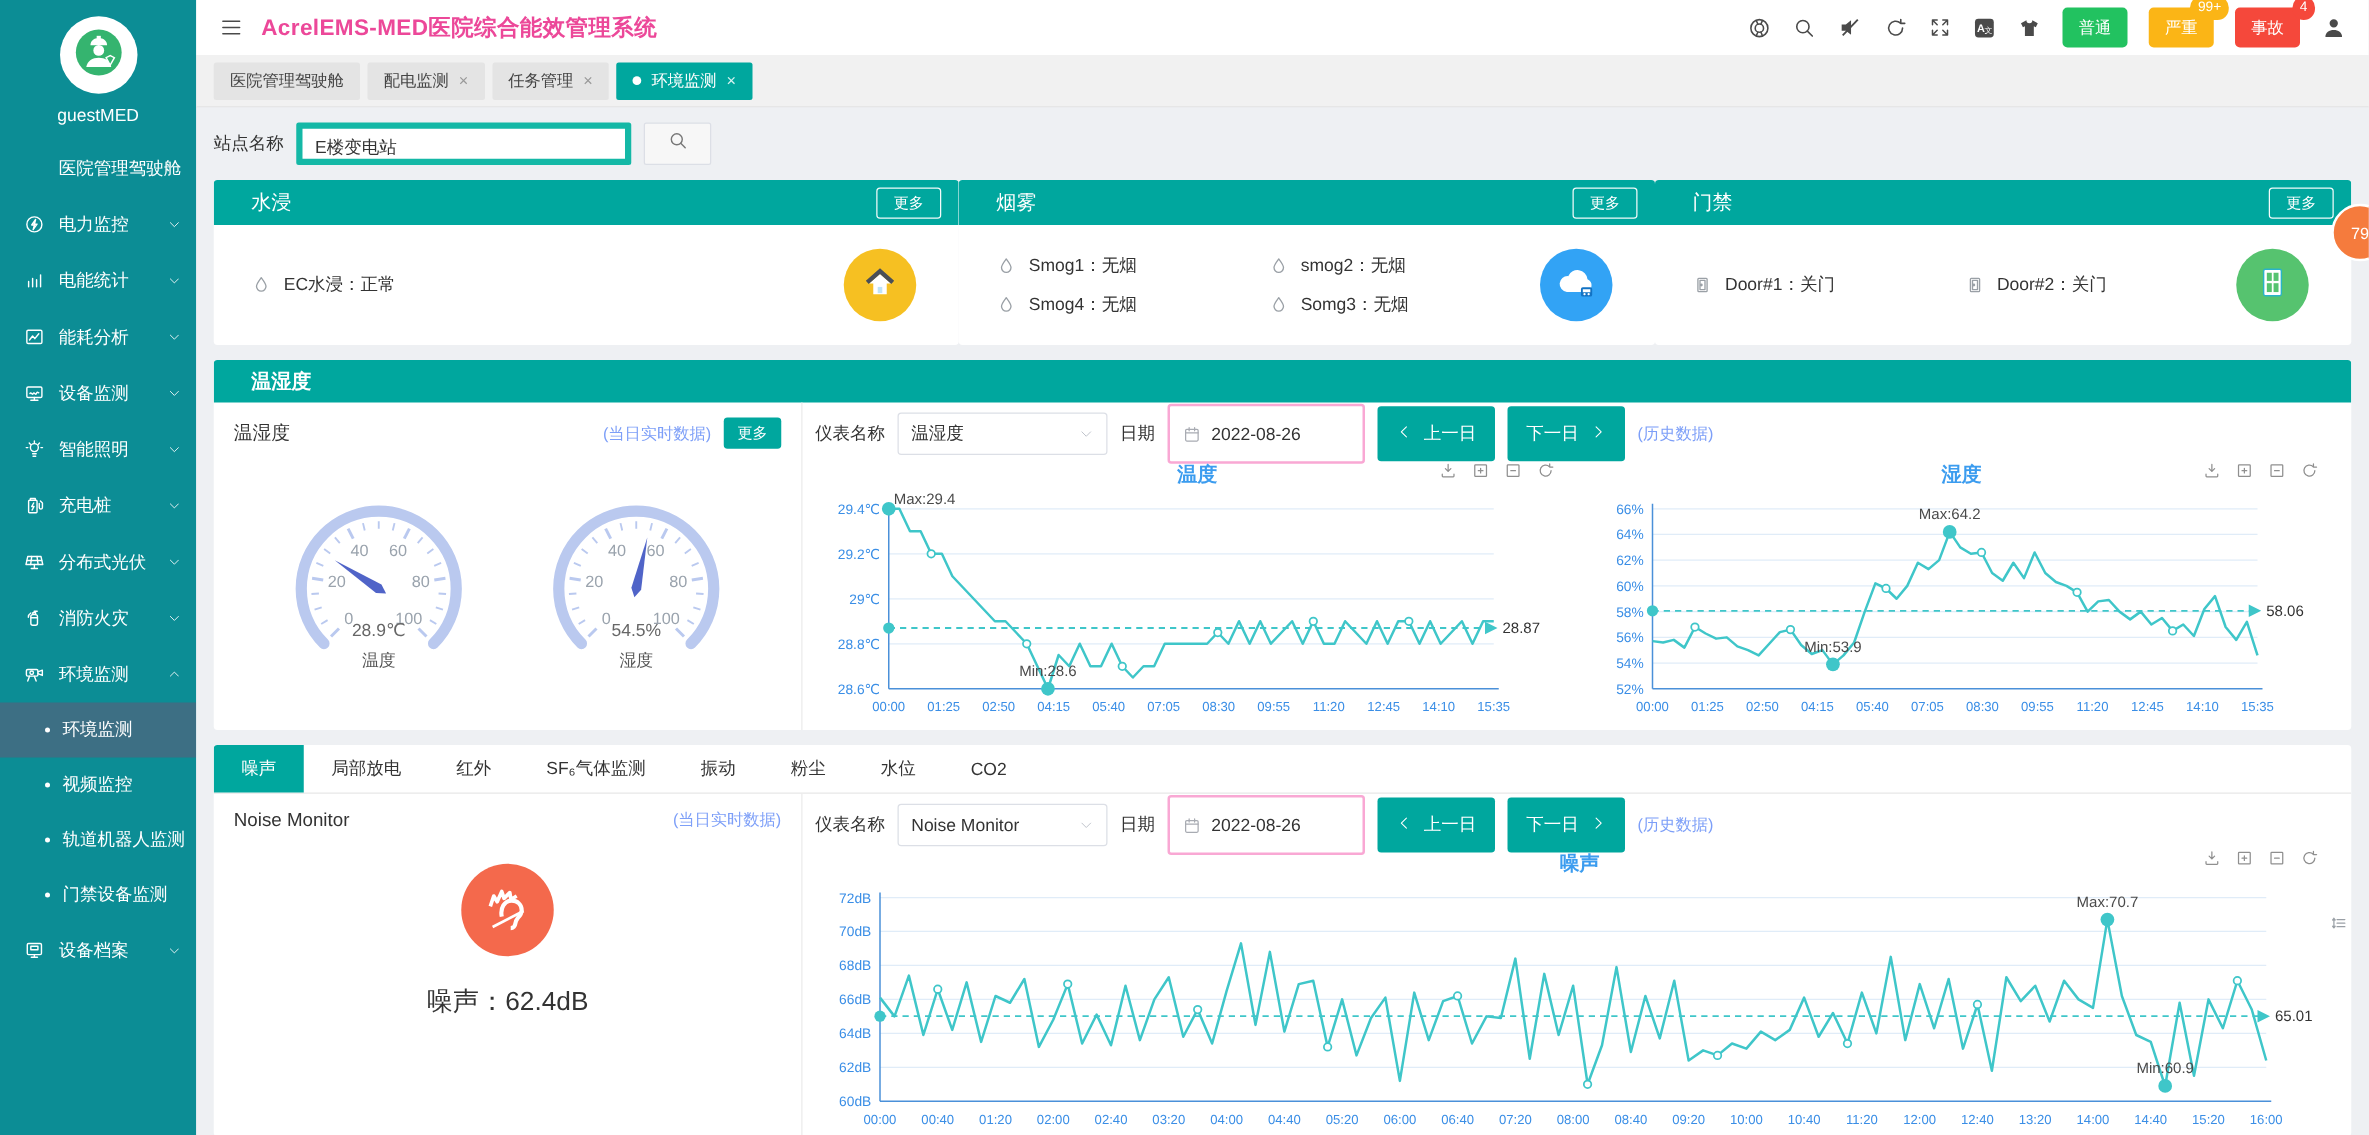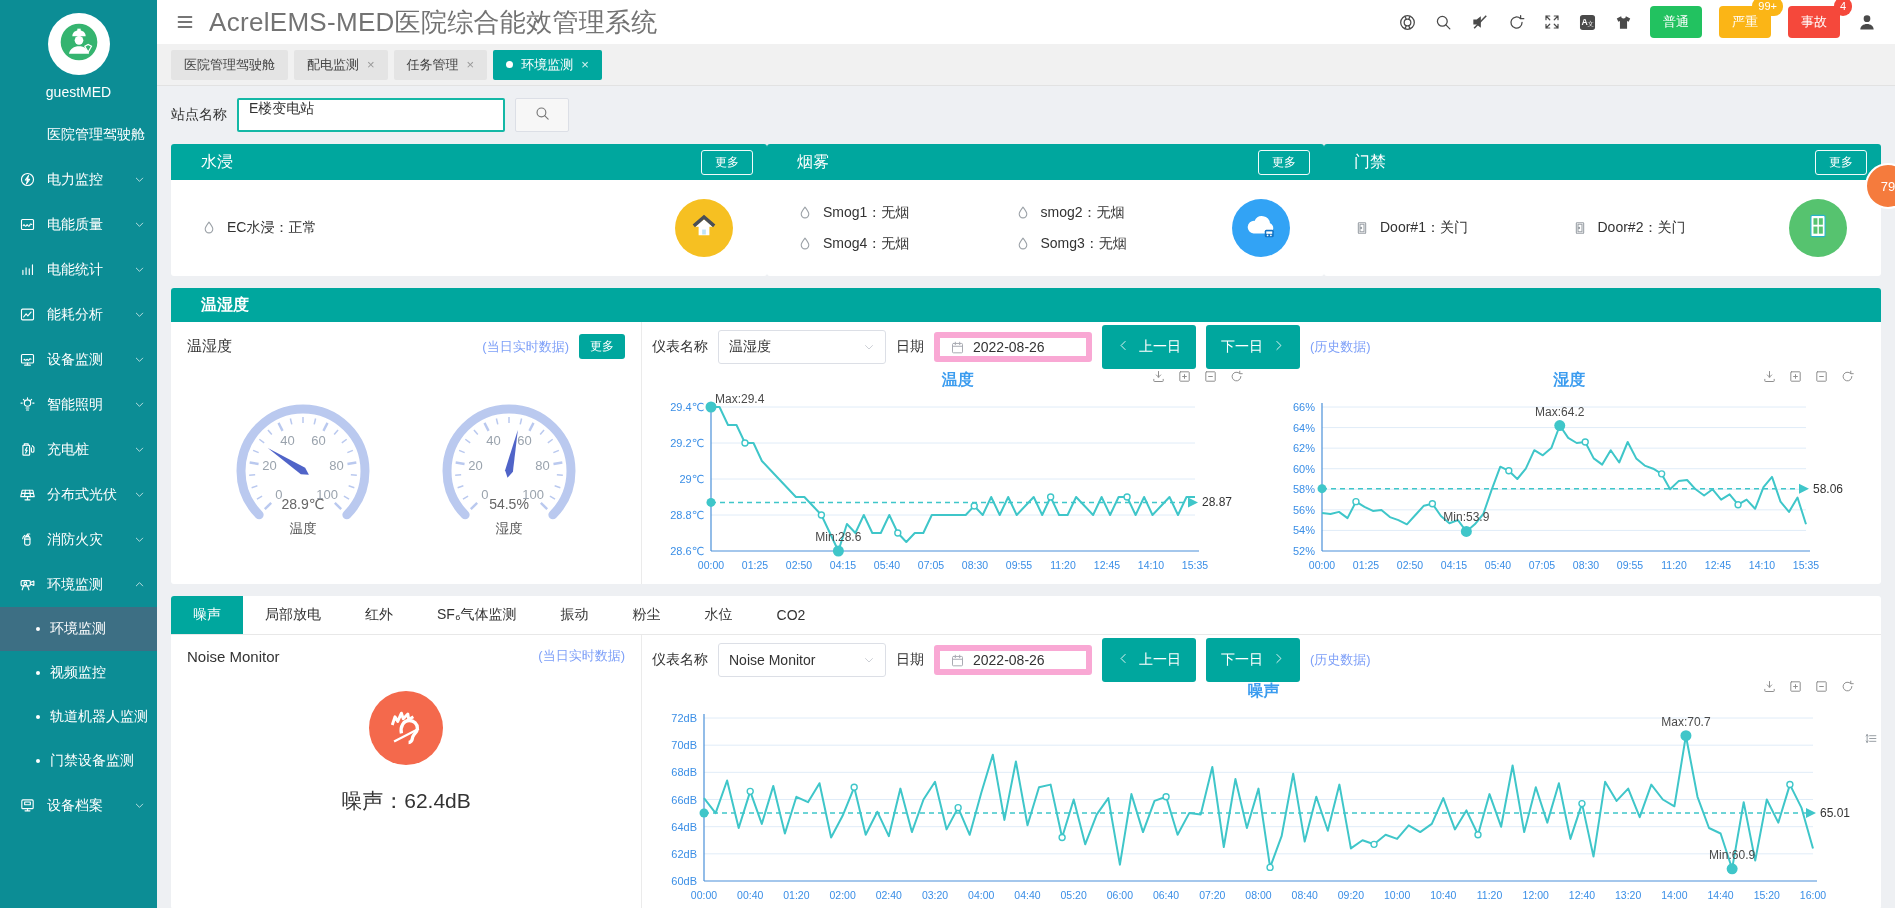--- a/index.html
+++ b/index.html
@@ -14,39 +14,39 @@
 .nav-ico{width:18px;height:18px;margin-right:11px;display:inline-flex;align-items:center;justify-content:center;flex-shrink:0}
 .nav-label{flex:1;overflow:hidden;text-overflow:ellipsis}
 .nav-arrow{margin-left:6px;opacity:.95;display:inline-flex}
 .sub-item{height:44px;display:flex;align-items:center;padding-left:36px;font-size:14px;cursor:pointer}
 .sub-item.active{background:#3d6f84}
 .sub-dot{width:4px;height:4px;border-radius:50%;background:#fff;margin-right:10px;flex-shrink:0}
 
 .main{flex:1;display:flex;flex-direction:column;min-width:0}
 .topbar{height:44px;background:#fff;display:flex;align-items:center;padding:0 18px;gap:14px;flex-shrink:0}
 .menu-toggle{display:inline-flex;cursor:pointer;color:#4a4a4a}
-.app-title{color:#737373;font-size:26px;font-weight:normal;letter-spacing:.3px}
+.app-title{color:#ec4899;font-size:18px;font-weight:bold;letter-spacing:.3px}
 .top-right{margin-left:auto;display:flex;align-items:center;gap:17px}
 .tb-ico{display:inline-flex;color:#4a4a4a;cursor:pointer}
 .alarm-btn{position:relative;border:none;border-radius:4px;color:#fff;font-size:13px;padding:7px 13px;cursor:pointer}
 .alarm-btn.g{background:#22c260}.alarm-btn.y{background:#fbb516}.alarm-btn.r{background:#f5483b}
 .badge{position:absolute;top:-9px;right:-12px;color:#fff;font-size:11px;line-height:1;padding:4px 6px;border-radius:9px}
 .badge.y{background:#fbb516}.badge.r{background:#f5483b}
 
 .tabbar{height:42px;background:#f1f1f1;border-bottom:1px solid #e2e2e2;display:flex;align-items:center;padding:0 14px;gap:6px;flex-shrink:0}
 .tab{height:30px;background:#e4e4e4;display:flex;align-items:center;padding:0 13px;font-size:13px;color:#444;gap:8px;border-radius:2px;cursor:pointer;white-space:nowrap}
 .tab .x{color:#999;font-size:13px;line-height:1}
 .tab.active{background:#00a79e;color:#fff}
 .tab.active .x{color:#d6f3f1}
 .tab .dot{width:7px;height:7px;border-radius:50%;background:#fff;flex-shrink:0}
 
 .content{flex:1;padding:12px 14px 0;overflow:hidden;background:#eef0f3}
 .site-row{display:flex;align-items:center;gap:10px;margin-bottom:12px;height:34px}
 .site-label{font-size:14px;color:#333}
-.site-input{width:268px;height:34px;background:#fff;border:2px solid #14b8a6;border-radius:2px;display:flex;align-items:flex-start;padding:0 10px;font-size:14px;color:#333}
+.site-input{width:268px;height:34px;background:#fff;border:5px solid #14b8a6;border-radius:2px;display:flex;align-items:flex-end;padding:0 10px;font-size:14px;color:#333}
 .site-search{width:54px;height:34px;background:#f7f7f7;border:1px solid #dcdfe6;border-radius:2px;display:flex;align-items:center;justify-content:center;color:#777;cursor:pointer}
 
 .cards{display:flex;}
 .card{background:#fff;border-radius:3px;overflow:hidden;height:132px;display:flex;flex-direction:column}
 .card.w1{flex:1.07}.card.w2{flex:1}.card.w3{flex:1}
 .card-head{height:36px;background:#00a79e;color:#fff;display:flex;align-items:center;padding:0 14px 0 30px;font-size:16px;flex-shrink:0}
 .more-btn{margin-left:auto;border:1px solid rgba(255,255,255,.95);color:#fff;font-size:12px;padding:3px 13px;border-radius:3px;background:transparent;cursor:pointer}
 .card-body{flex:1;display:flex;align-items:center;padding:0 34px 0 30px}
 .kv-grid{flex:1;display:grid;grid-template-columns:1fr 1fr;row-gap:13px}
 .kv-grid.one{grid-template-columns:1fr}
@@ -62,21 +62,21 @@
 .lp-row{display:flex;align-items:center}
 .lp-title{font-size:15px;color:#333}
 .link{color:#7d9ff8;font-size:13px;cursor:pointer;white-space:nowrap}
 .lp-row .link{margin-left:auto}
 .lp-more{margin-left:10px;background:#00a79e;color:#fff;font-size:12px;padding:4px 11px;border-radius:3px;border:none;cursor:pointer}
 .gauges{display:flex;justify-content:center;gap:26px;margin-top:24px}
 .right-area{flex:1;padding:8px 6px 0 10px;min-width:0}
 .controls{display:flex;align-items:center;gap:10px;font-size:14px;color:#333;height:34px}
 .select-box{width:168px;height:34px;border:1px solid #dcdfe6;border-radius:3px;background:#fff;display:flex;align-items:center;padding:0 10px;color:#333;cursor:pointer}
 .select-box .chev{margin-left:auto;color:#c0c4cc;display:inline-flex}
-.date-box{width:158px;height:30px;border:6px solid #f9a8d4;border-radius:3px;background:#fff;display:flex;align-items:center;gap:8px;padding:0 10px;color:#333;cursor:pointer}
+.date-box{width:158px;height:48px;border:2px solid #f9a8d4;border-radius:3px;background:#fff;display:flex;align-items:center;gap:8px;padding:0 10px;color:#333;cursor:pointer}
 .date-box .cal{color:#a8abb2;display:inline-flex}
 .nav-btn{height:44px;background:#00a79e;color:#fff;border:none;border-radius:3px;display:flex;align-items:center;padding:0 15px;font-size:14px;gap:9px;cursor:pointer}
 .charts-row{display:flex;margin-top:2px}
 .chart-block{flex:1;position:relative;min-width:0;text-align:center}
 .chart-title{color:#3b9cef;font-size:16px;font-weight:bold;margin:4px 0 0}
 .toolbar{position:absolute;top:3px;right:20px;display:flex;gap:11px;color:#8f8f8f}
 .t-ico{display:inline-flex;cursor:pointer}
 
 .ntabs{display:flex;border-bottom:1px solid #e8e8e8}
 .ntab{height:38px;display:flex;align-items:center;padding:0 22px;font-size:14px;color:#333;cursor:pointer}
@@ -115,34 +115,20 @@
         <span class="nav-label">医院管理驾驶舱</span>
       </div>
     <div class="nav-item">
         <span class="nav-ico">
           <svg viewBox="0 0 24 24" width="17" height="17" fill="none" stroke="currentColor" stroke-width="1.6" stroke-linecap="round" stroke-linejoin="round">
             <circle cx="12" cy="12" r="8.5"></circle>
             <path d="M13.4 6.5 9 12.7h3.1L10.6 18l4.4-6.2h-3z"></path>
           </svg>
         </span>
         <span class="nav-label">电力监控</span>
-        <span class="nav-arrow">
-          <svg viewBox="0 0 24 24" width="11" height="11" fill="none" stroke="currentColor" stroke-width="1.6" stroke-linecap="round" stroke-linejoin="round">
-            <path d="M5 9l7 7 7-7"></path>
-          </svg>
-        </span>
-      </div>
-    <div class="nav-item">
-        <span class="nav-ico">
-          <svg viewBox="0 0 24 24" width="17" height="17" fill="none" stroke="currentColor" stroke-width="1.6" stroke-linecap="round" stroke-linejoin="round">
-            <rect x="3.5" y="5" width="17" height="14" rx="1.5"></rect>
-            <path d="M6 13.5c1.5-3.5 3 3.5 4.5 0s3 3.5 4.5 0 2-2 3-1.5"></path>
-          </svg>
-        </span>
-        <span class="nav-label">电能质量</span>
         <span class="nav-arrow">
           <svg viewBox="0 0 24 24" width="11" height="11" fill="none" stroke="currentColor" stroke-width="1.6" stroke-linecap="round" stroke-linejoin="round">
             <path d="M5 9l7 7 7-7"></path>
           </svg>
         </span>
       </div>
     <div class="nav-item">
         <span class="nav-ico">
           <svg viewBox="0 0 24 24" width="17" height="17" fill="none" stroke="currentColor" stroke-width="1.6" stroke-linecap="round" stroke-linejoin="round">
             <path d="M5.5 19v-6M10 19V9.5M14.5 19v-8M19 19V5.5"></path>

